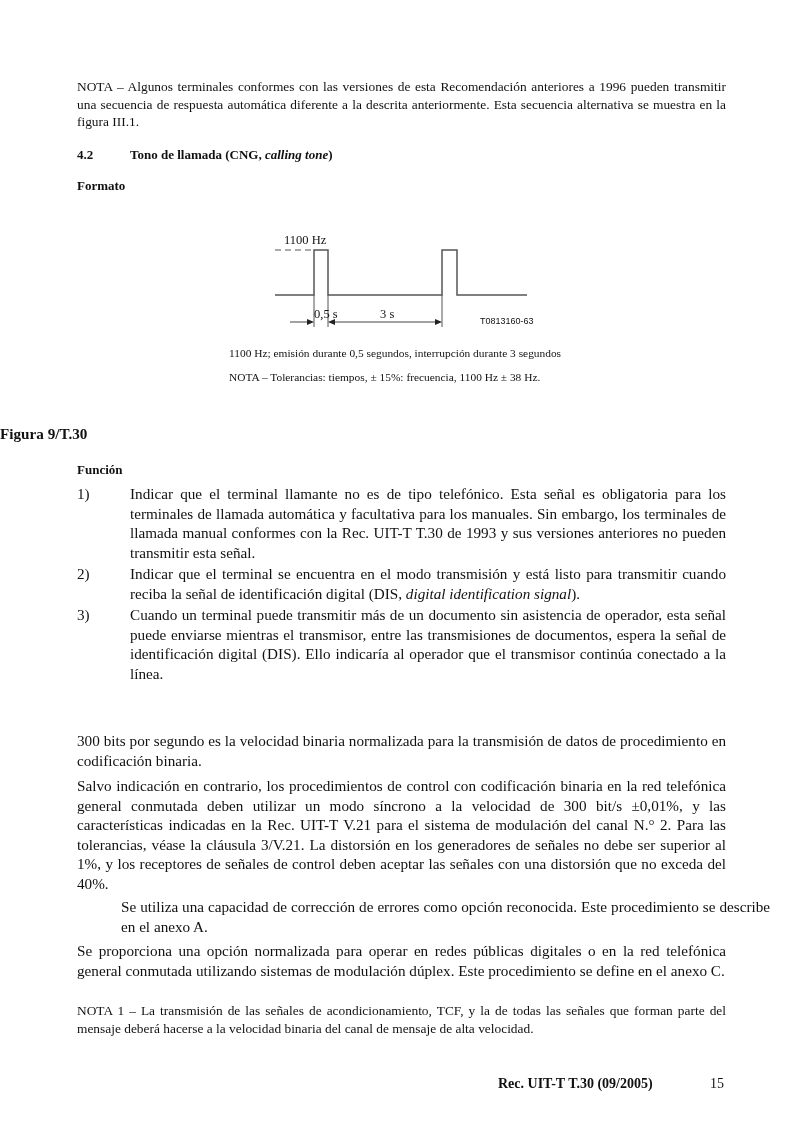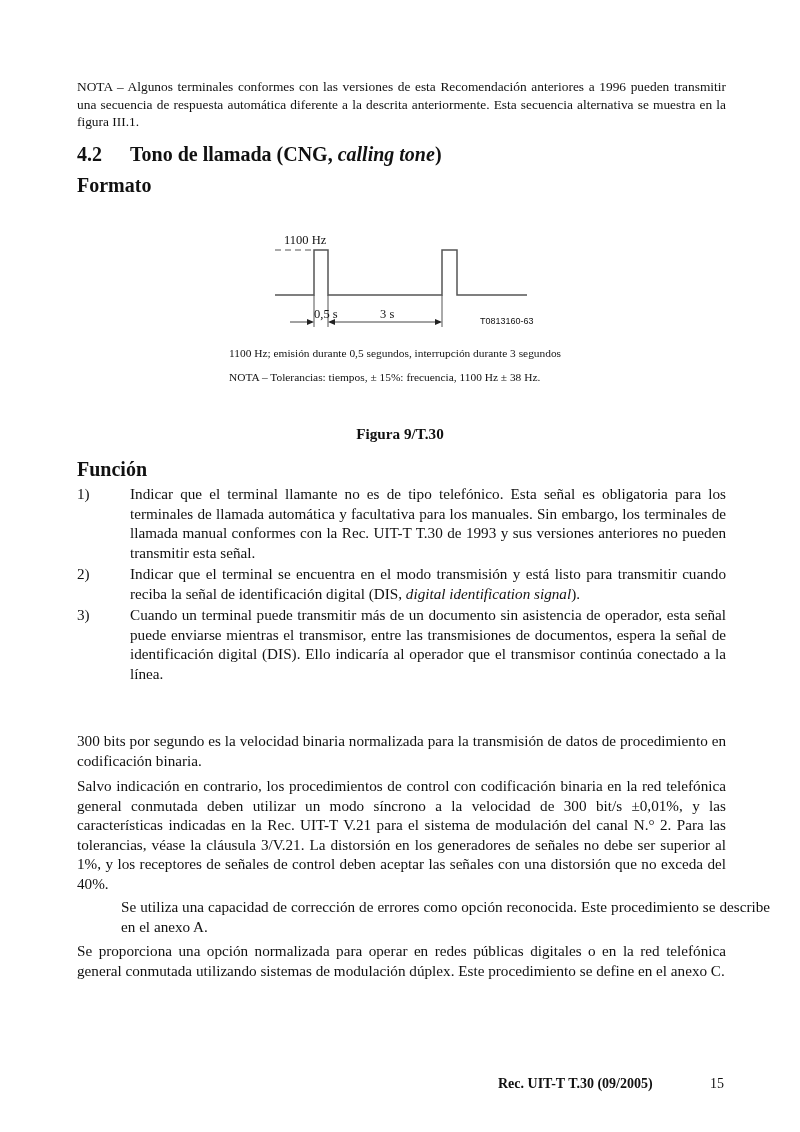--- a/index.html
+++ b/index.html
@@ -2,28 +2,28 @@
 <html><head>
   <meta charset="utf-8">
   <style>
     html, body { margin: 0; padding: 0; background: #ffffff; }
     body { width: 800px; height: 1132px; position: relative; overflow: hidden;
       font-family: "Liberation Serif", "DejaVu Serif", serif; color: #111; }
     .page { position: absolute; left: 0; top: 0; width: 740px; height: 1132px; }
     .blk { position: absolute; left: 77px; width: 649px; }
     .p { font-size: 15.2px; line-height: 19.6px; text-align: justify; margin: 0; }
     .note { font-size: 13.4px; line-height: 17.6px; text-align: justify; margin: 0; }
-    .h { font-weight: bold; font-size: 20px; line-height: 19px; margin: 0; }
+    .h { font-weight: bold; font-size: 13px; line-height: 19px; margin: 0; }
     .h .num { display: inline-block; width: 53px; }
     .item { position: absolute; left: 77px; width: 649px; }
     .item .n { position: absolute; left: 0; top: 0; font-size: 15.2px; line-height: 19.6px; }
     .item .t { margin-left: 53px; font-size: 15.2px; line-height: 19.6px; text-align: justify; }
     .fig-svg { position: absolute; left: 0; top: 0; }
     .fig-cap { position: absolute; left: 229px; font-size: 11.4px; line-height: 14px; white-space: nowrap; }
-    .fig-title { position: absolute; left: 0; width: 800px; text-align: center; font-weight: bold; font-size: 15.2px; }
+    .fig-title { position: absolute; left: 0; width: 800px; font-weight: bold; font-size: 15.2px; }
     .footer { position: absolute; top: 1076px; font-size: 14px; font-weight: bold; }
     .pgnum { position: absolute; top: 1076px; left: 710px; font-size: 14px; }
   </style>
 </head>
 <body>
 
 <div class="page">
 
   <div class="blk" style="top:78px;">
     <p class="note">NOTA – Algunos terminales conformes con las versiones de esta Recomendación anteriores a 1996 pueden transmitir una secuencia de respuesta automática diferente a la descrita anteriormente. Esta secuencia alternativa se muestra en la figura III.1.</p>
@@ -88,16 +88,19 @@
   </div>
   <div class="blk" style="top:776px;">
     <p class="p">Salvo indicación en contrario, los procedimientos de control con codificación binaria en la red telefónica general conmutada deben utilizar un modo síncrono a la velocidad de 300 bit/s ±0,01%, y las características indicadas en la Rec. UIT-T V.21 para el sistema de modulación del canal N.° 2. Para las tolerancias, véase la cláusula 3/V.21. La distorsión en los generadores de señales no debe ser superior al 1%, y los receptores de señales de control deben aceptar las señales con una distorsión que no exceda del 40%.</p>
   </div>
   <div class="blk" style="top:897px;margin-left:44px;">
     <p class="p">Se utiliza una capacidad de corrección de errores como opción reconocida. Este procedimiento se describe en el anexo A.</p>
   </div>
   <div class="blk" style="top:941px;">
     <p class="p">Se proporciona una opción normalizada para operar en redes públicas digitales o en la red telefónica general conmutada utilizando sistemas de modulación dúplex. Este procedimiento se define en el anexo C.</p>
   </div>
+  <div class="blk" style="top:1002px;">
+    <p class="note">NOTA 1 – La transmisión de las señales de acondicionamiento, TCF, y la de todas las señales que forman parte del mensaje deberá hacerse a la velocidad binaria del canal de mensaje de alta velocidad.</p>
+  </div>
 
   <div class="footer" style="left:498px;">Rec. UIT-T T.30 (09/2005)</div>
   <div class="pgnum">15</div>
 </div>
 
 </body></html>

